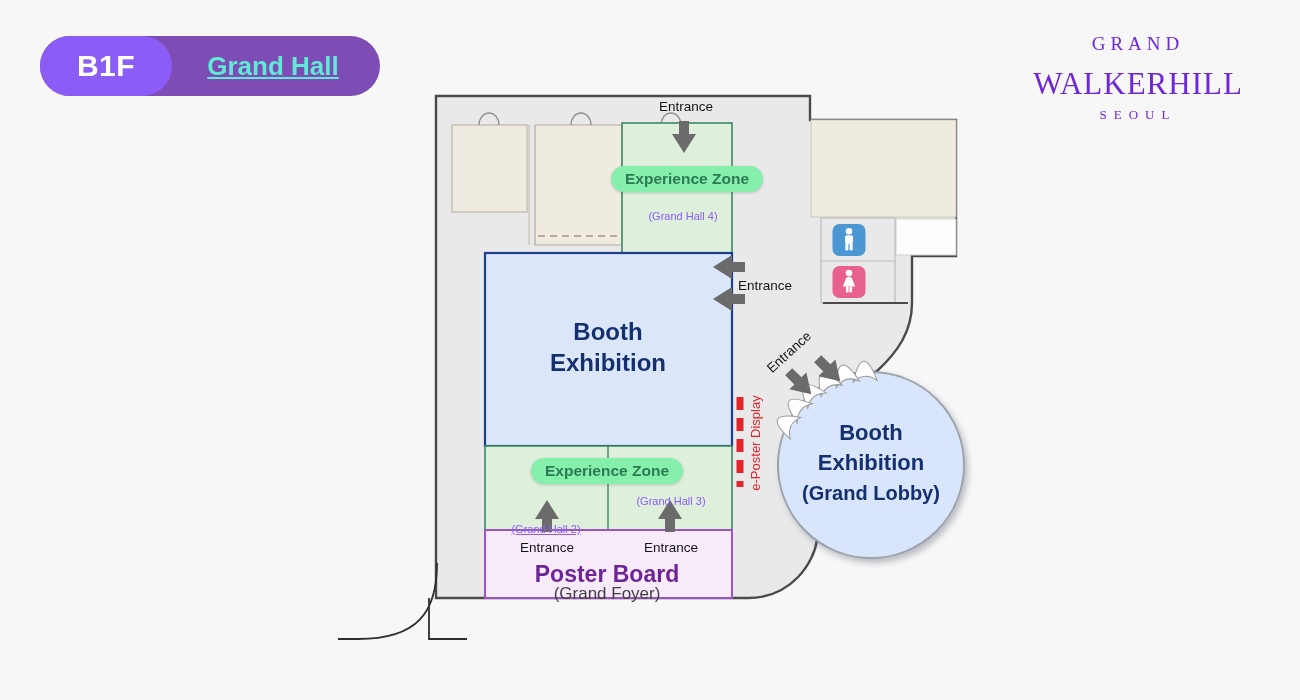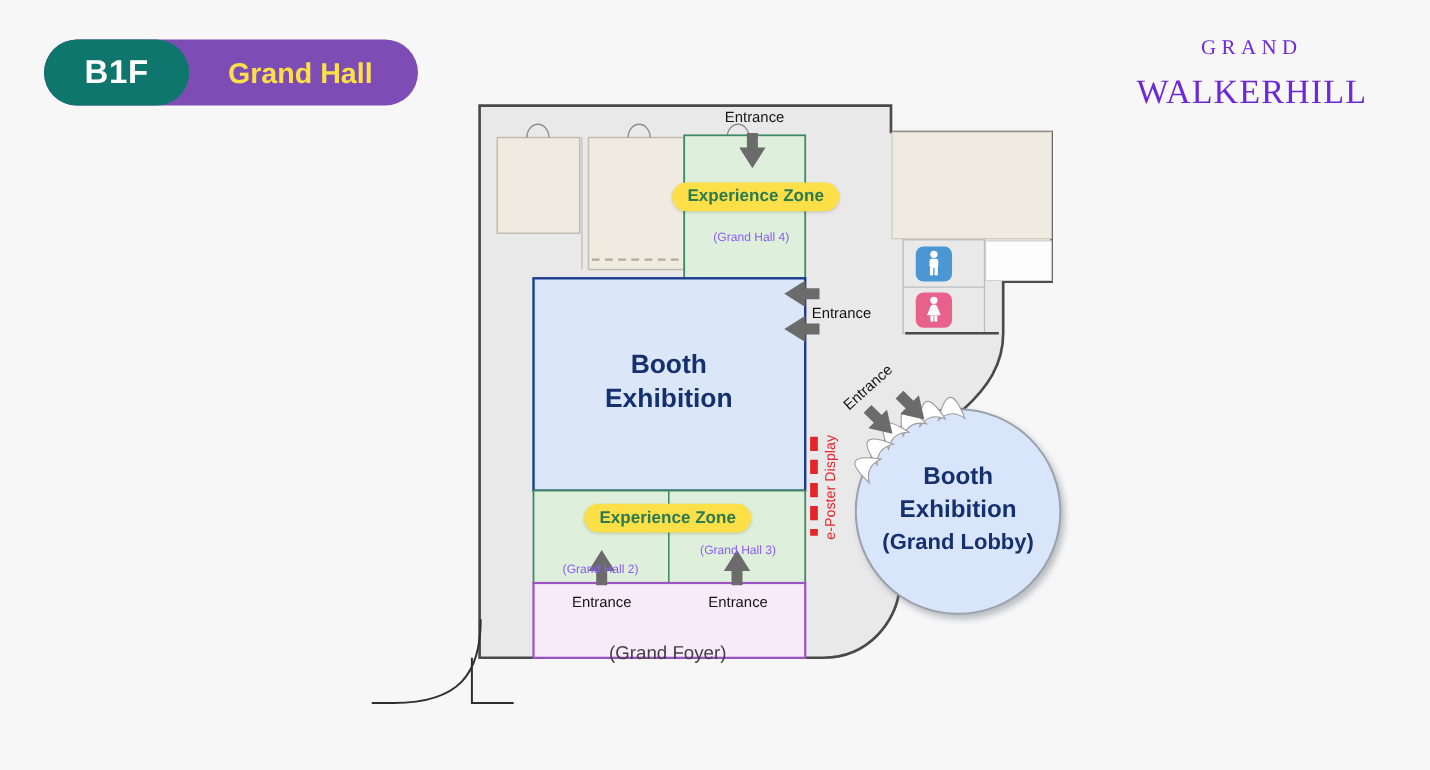--- a/index.html
+++ b/index.html
@@ -10,44 +10,44 @@
   }
   .stage{position:absolute;inset:0;}
   svg{position:absolute;left:0;top:0;}
 
   
   .floor-badge{
     position:absolute;left:40px;top:36px;width:340px;height:60px;
     background:#7d4cb5;border-radius:30px;display:flex;align-items:center;
   }
   .floor-badge .floor{
-    width:132px;height:60px;background:#0f766e;border-radius:30px;
+    width:132px;height:60px;background:#8b5cf6;border-radius:30px;
     display:flex;align-items:center;justify-content:center;
     color:#fff;font-size:30px;font-weight:bold;letter-spacing:.5px;
   }
   .floor-badge .hall{
     flex:1;display:flex;align-items:center;justify-content:center;
-    color:#fde047;font-size:26px;font-weight:600;padding-right:6px;
+    color:#5eead4;font-size:26px;font-weight:600;padding-right:6px;text-decoration:underline;
   }
 
   
   .logo{
     position:absolute;left:1020px;top:33px;width:236px;text-align:center;
     color:#6d28d9;font-family:"Liberation Serif",serif;
   }
   .logo .l1{font-size:19px;letter-spacing:5px;font-weight:500;}
   .logo .l2{font-size:31px;letter-spacing:1px;margin-top:11px;font-weight:500;}
   .logo .l3{font-size:13px;letter-spacing:7px;margin-top:5px;font-weight:500;}
 
   
   .lbl{position:absolute;transform:translate(-50%,-50%);white-space:nowrap;}
   .entrance{font-size:13.5px;color:#141414;}
   .entrance-rot{transform:translate(-50%,-50%) rotate(-42deg);font-size:13.5px;color:#141414;}
   .ez-pill{
-    background:#fde047;border-radius:16px;padding:4px 14px;
+    background:#86efac;border-radius:16px;padding:4px 14px;
     font-weight:bold;font-size:15.5px;color:#2c7a52;
     box-shadow:0 1px 3px rgba(0,0,0,.18);
   }
   .subgreen{font-size:11px;color:#8b5cf6;}
   .hall-block{text-align:center;color:#14306e;line-height:31px;}
   .hall-block .b{font-size:24px;font-weight:bold;}
   .hall-block .s{font-size:22px;font-weight:normal;}
   .lobby-block{text-align:center;color:#14306e;line-height:30px;}
   .lobby-block .b{font-size:22px;font-weight:bold;}
   .lobby-block .s{font-size:20px;font-weight:bold;}
@@ -156,37 +156,39 @@
     <div class="b">Booth</div>
     <div class="b">Exhibition</div>
   </div>
 
   <div class="lbl entrance" style="left:765px;top:285px;">Entrance</div>
   <div class="lbl entrance-rot" style="left:789px;top:352px;">Entrance</div>
 
   <div class="lbl eposter" style="left:755px;top:443px;">e-Poster Display</div>
 
   <div class="lbl ez-pill" style="left:607px;top:471px;">Experience Zone</div>
-  <div class="lbl subgreen" style="left:546px;top:518px;">(Grand Hall 2)</div>
+  <div class="lbl subgreen" style="left:546px;top:529px;text-decoration:underline;">(Grand Hall 2)</div>
   <div class="lbl subgreen" style="left:671px;top:501px;">(Grand Hall 3)</div>
 
   <div class="lbl entrance" style="left:547px;top:547px;">Entrance</div>
   <div class="lbl entrance" style="left:671px;top:547px;">Entrance</div>
 
+  <div class="lbl poster-title" style="left:607px;top:574px;">Poster Board</div>
   <div class="lbl poster-sub" style="left:607px;top:594px;">(Grand Foyer)</div>
 
   <div class="lbl lobby-block" style="left:871px;top:463px;">
     <div class="b">Booth</div>
     <div class="b">Exhibition</div>
     <div class="s">(Grand Lobby)</div>
   </div>
 
   <div class="floor-badge">
     <div class="floor">B1F</div>
     <div class="hall">Grand Hall</div>
   </div>
 
   <div class="logo">
     <div class="l1">GRAND</div>
     <div class="l2">WALKERHILL</div>
+    <div class="l3">SEOUL</div>
   </div>
 
 </div>
 
 </body></html>

